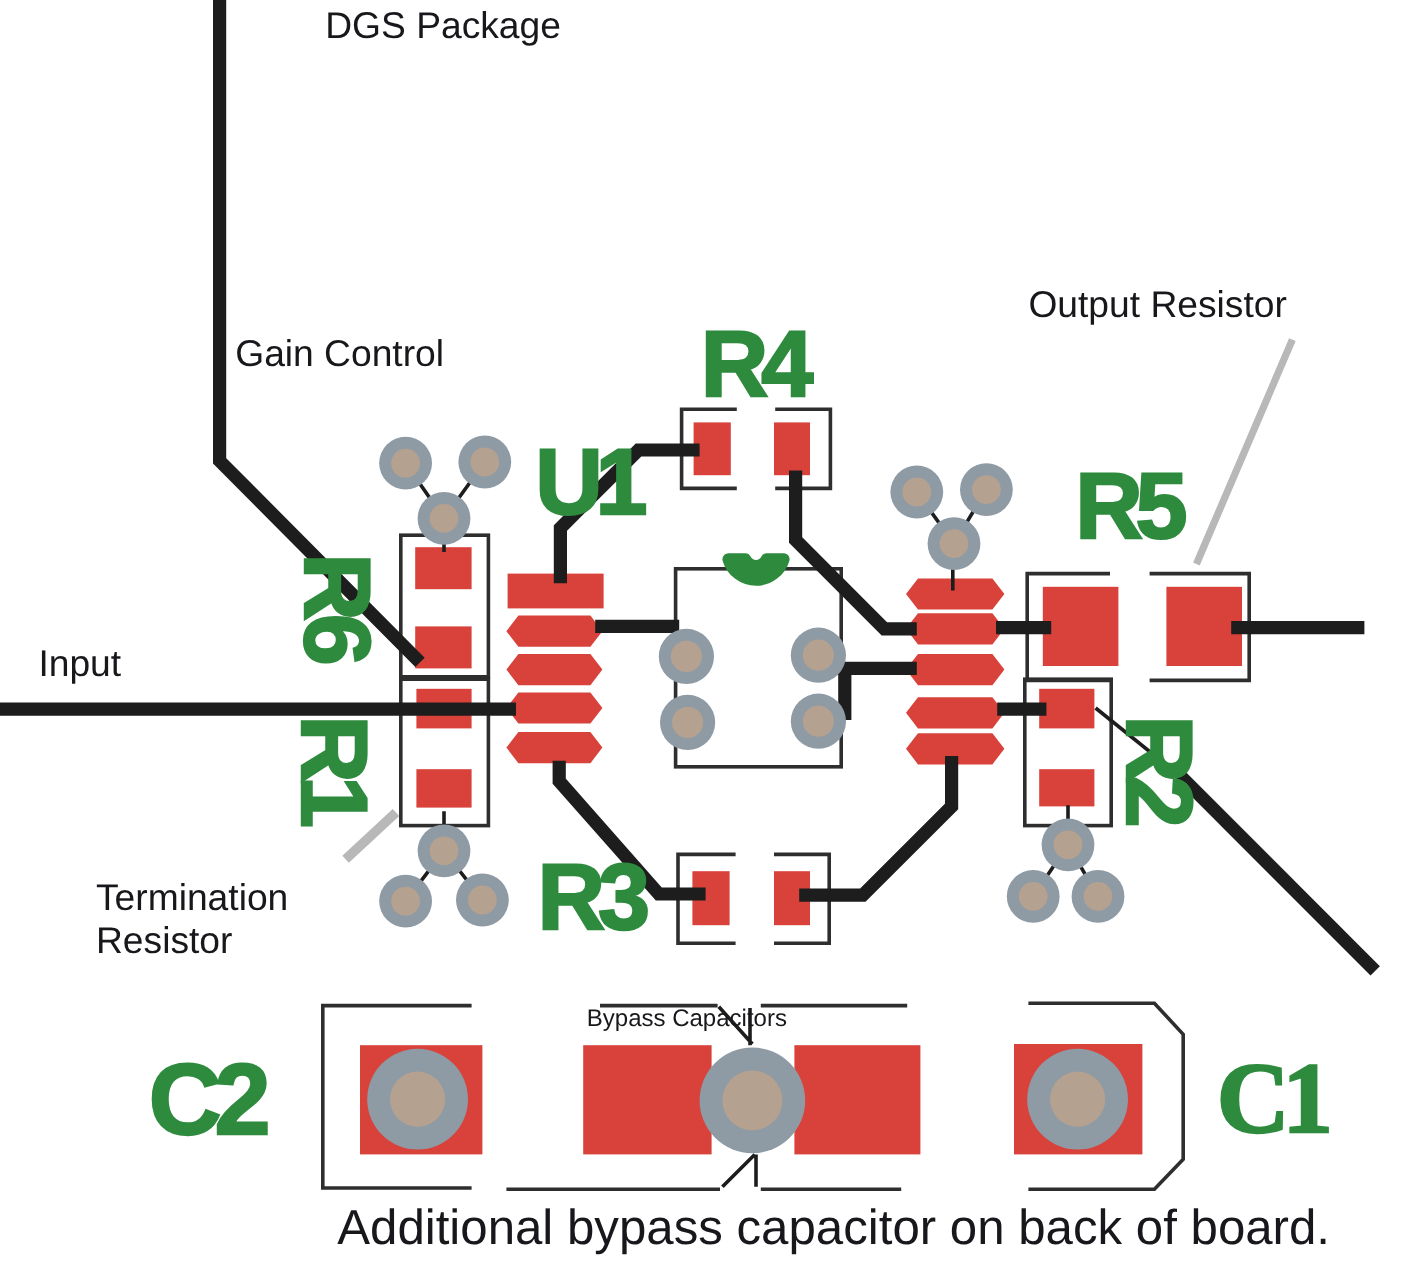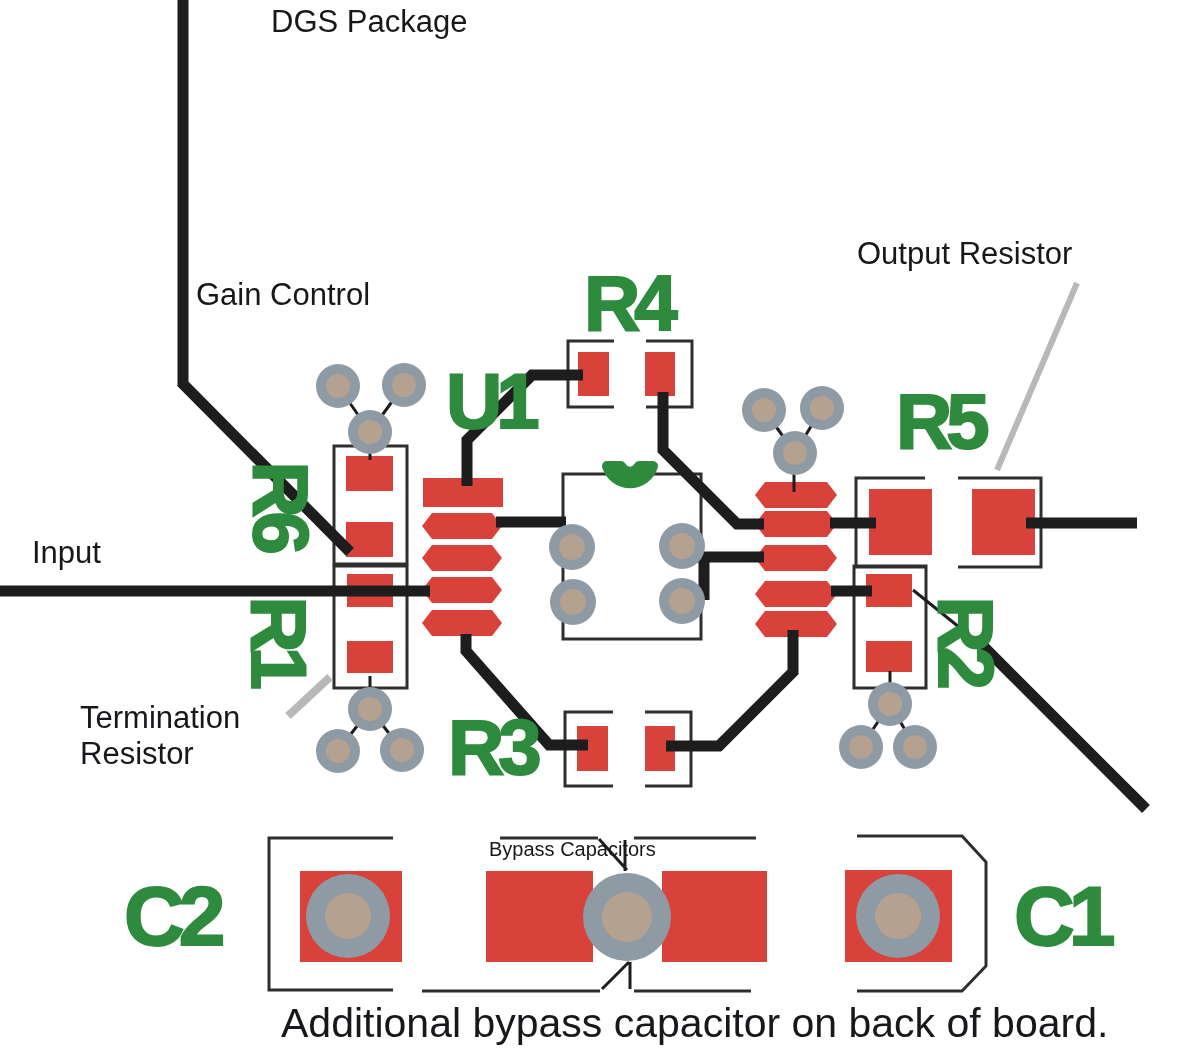--- a/index.html
+++ b/index.html
@@ -191,30 +191,30 @@
       </g>
     </g>
 
     <path d="M607,466 A 24 24 0 0 0 653,466 L639,466 A 10 10 0 0 1 621,466 Z" fill="var(--silkscreen_green)" stroke="var(--silkscreen_green)" stroke-width="10" stroke-linejoin="round"></path>
   </svg>
 
   <div class="note" style="left:271px;top:4px;">DGS Package</div>
   <div class="note" style="left:196px;top:233px;margin-top:44px;">Gain Control</div>
   <div class="note" style="left:857px;top:236px;text-align:right;">Output Resistor</div>
   <div class="note" style="left:32px;top:535px;">Input</div>
-  <div class="note" style="left:80px;top:700px;">
+  <div class="note" style="left:80px;top:730px;">
     <span>Termination</span><br>
     <span>Resistor</span>
   </div>
   <div class="note" style="left:489px;top:838px;font-size:20px;">Bypass Capacitors</div>
   <div class="note" style="left:281px;top:1000px;font-size:41px;">Additional bypass capacitor on back of board.</div>
 
   <div class="refdes" style="left:584px;top:264px;">R4</div>
   <div class="refdes" style="left:446px;top:362px;">U1</div>
   <div class="refdes" style="left:896px;top:382px;">R5</div>
   <div class="refdes" style="left:448px;top:708px;">R3</div>
   <div class="refdes big" style="left:124px;top:874px;">C2</div>
-  <div class="refdes big" style="left:1014px;top:874px;">C1</div>
+  <div class="refdes big" style="left:1014px;top:874px;font-family:Liberation Serif, serif;">C1</div>
   <div class="refdes rot90" style="left:232px;top:472px;width:110px;height:66px;">R6</div>
   <div class="refdes rot90" style="left:230px;top:607px;width:110px;height:66px;">R1</div>
   <div class="refdes rot90" style="left:917px;top:607px;width:110px;height:66px;">R2</div>
 
 </div>
 
 </body></html>

